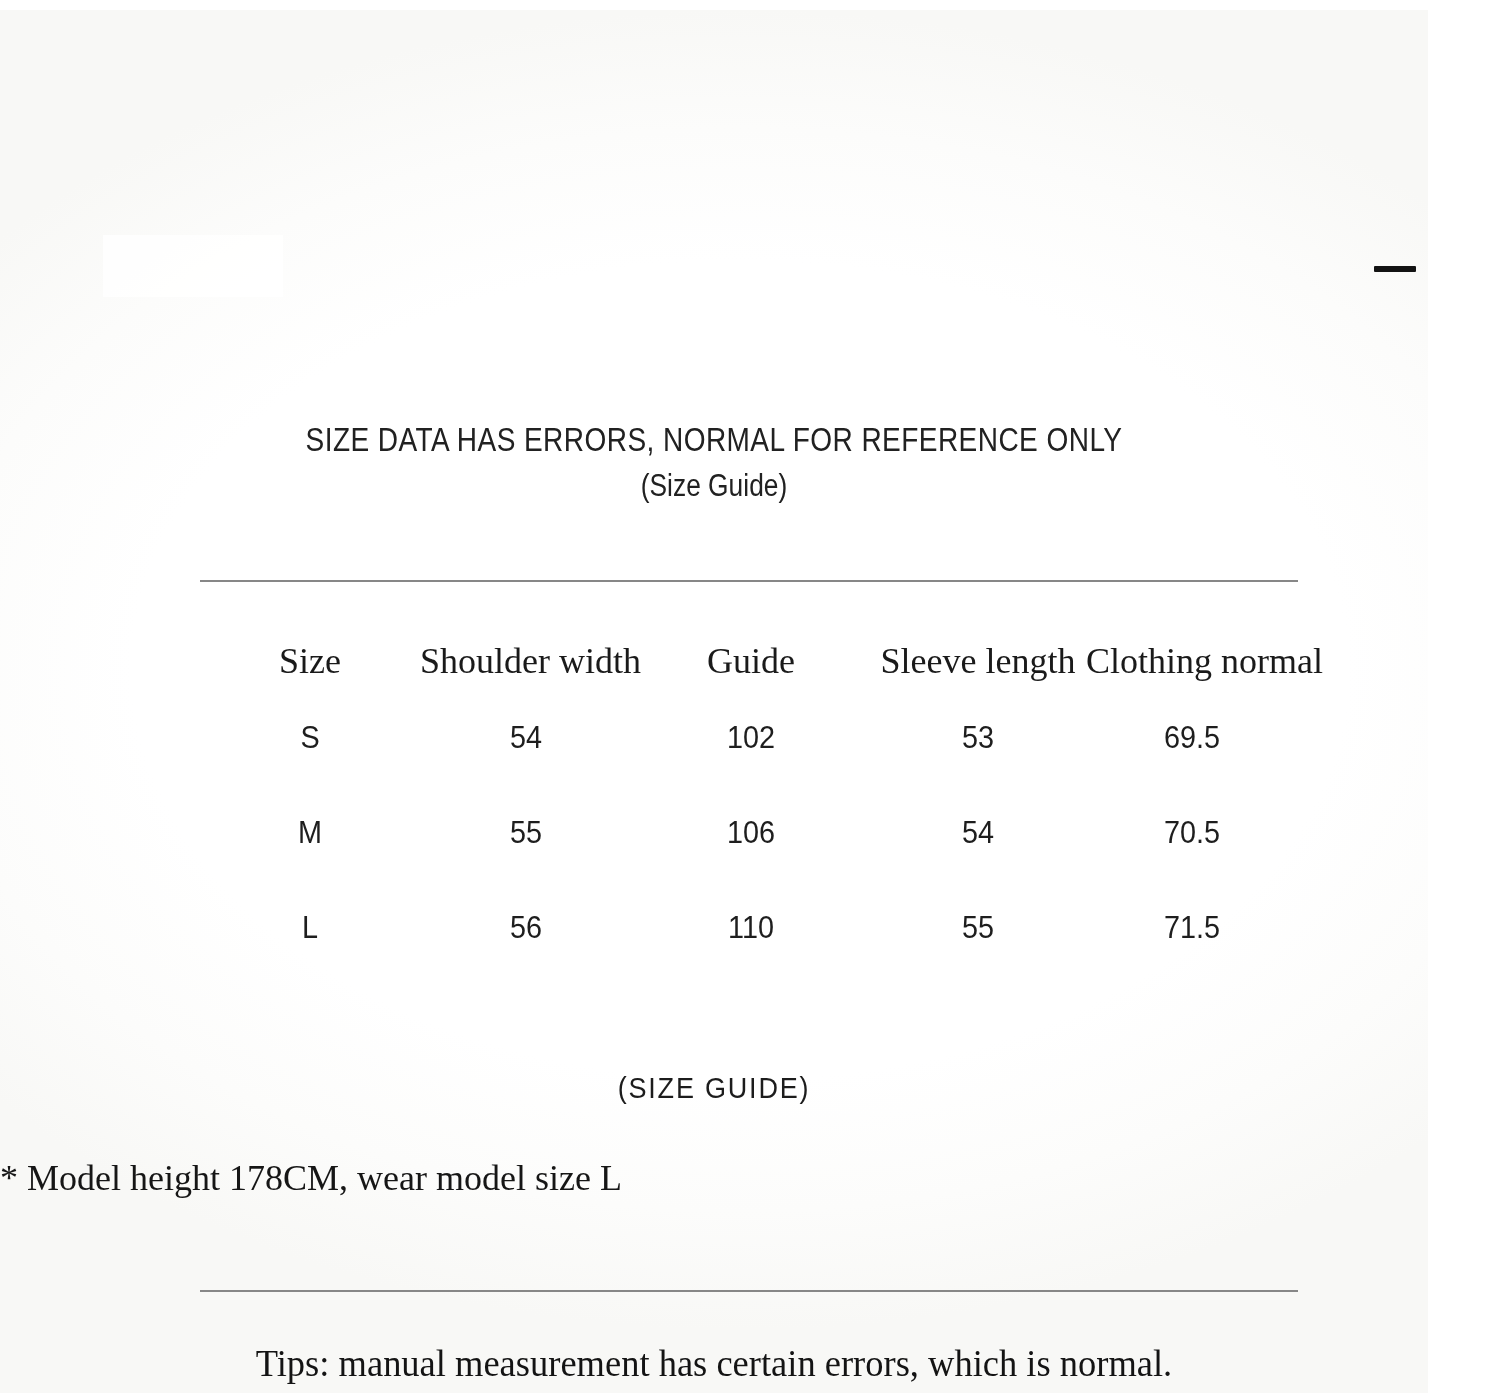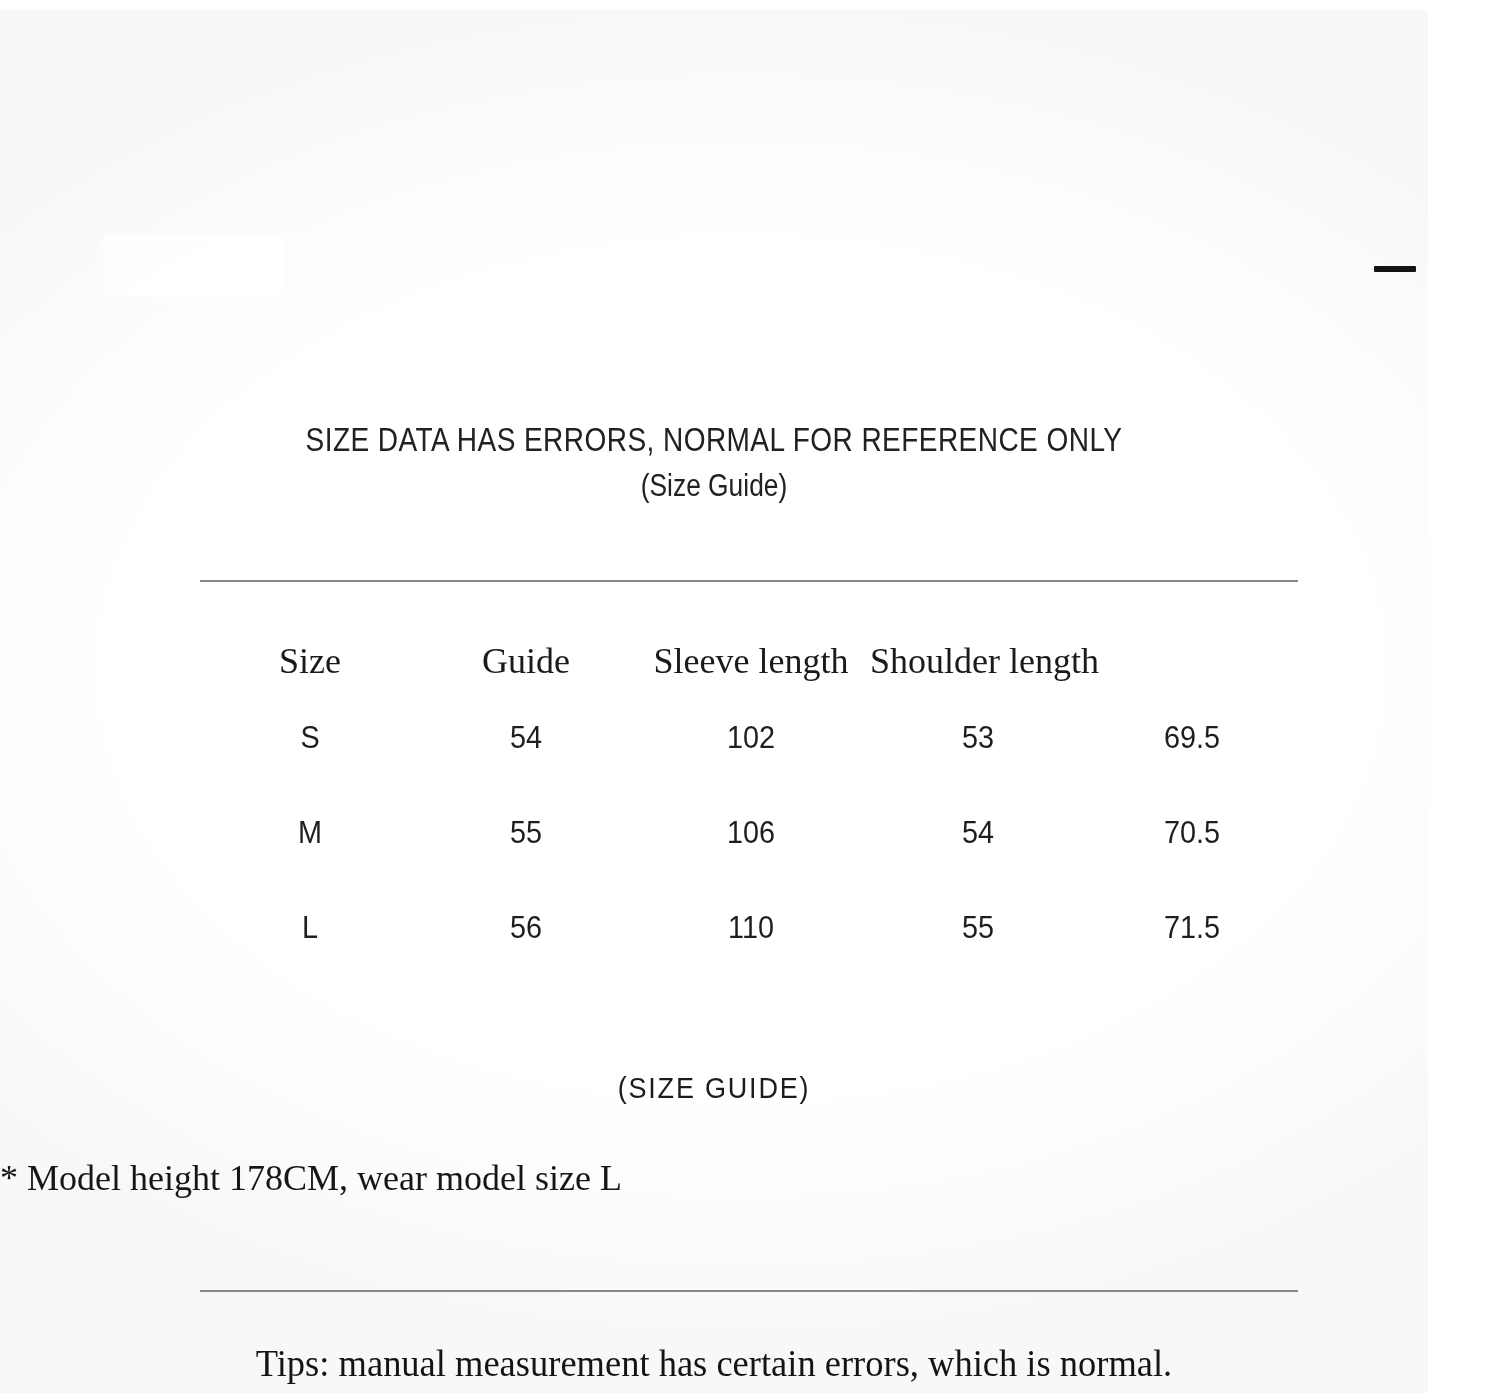--- a/index.html
+++ b/index.html
@@ -170,23 +170,24 @@
   <div class="title">SIZE DATA HAS ERRORS, NORMAL FOR REFERENCE ONLY</div>
 
   <div class="subtitle">(Size Guide)</div>
 
   <div class="rule top"></div>
 
   <div class="table">
 
     <div class="row hdr">
       <div class="cell th">Size</div>
+      <div class="cell th">Shoulder width</div>
       <div class="cell th">Guide</div>
       <div class="cell th">Sleeve length</div>
-      <div class="cell th">Shoulder length</div>
+      <div class="cell th">Clothing normal</div>
     </div>
 
     <div class="row r0">
       <div class="cell td">S</div>
       <div class="cell td">54</div>
       <div class="cell td">102</div>
       <div class="cell td">53</div>
       <div class="cell td">69.5</div>
     </div>
 

